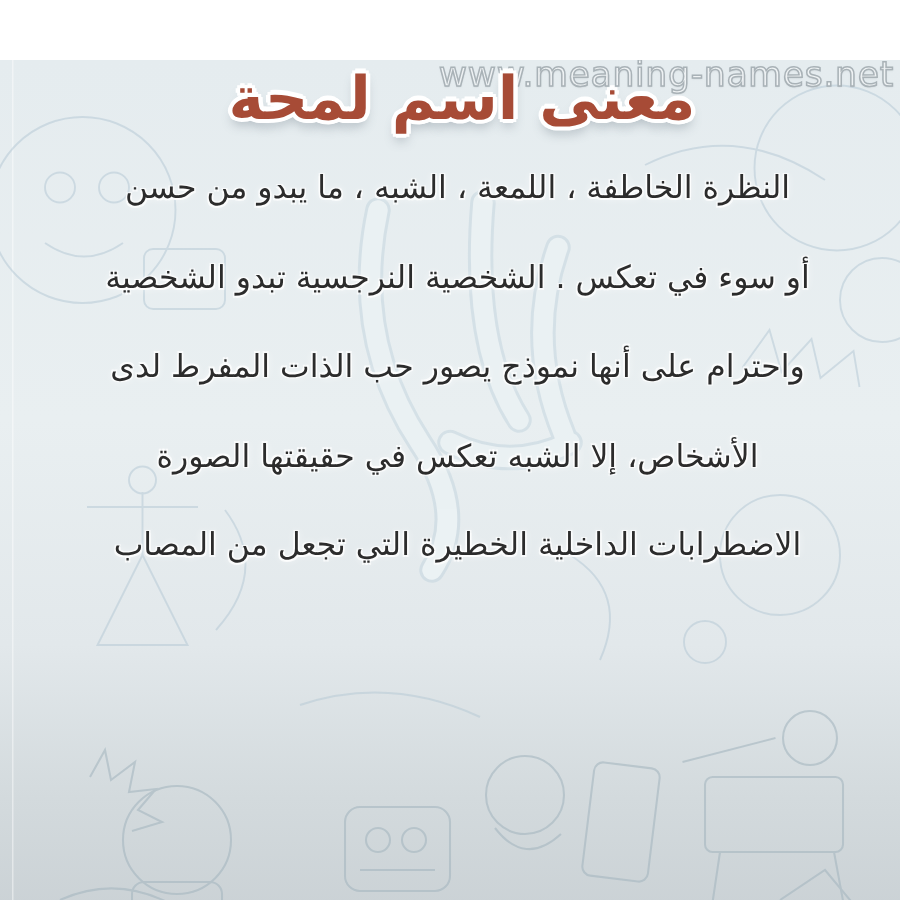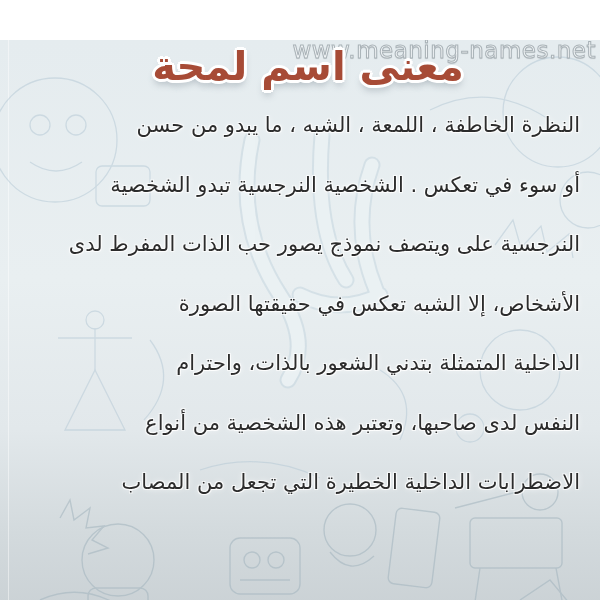--- a/index.html
+++ b/index.html
@@ -30,21 +30,21 @@
     text-shadow:
       -2px -2px 0 #fff, 2px -2px 0 #fff, -2px 2px 0 #fff, 2px 2px 0 #fff,
       0 -3px 0 #fff, 0 3px 0 #fff, -3px 0 0 #fff, 3px 0 0 #fff,
       0 5px 7px rgba(110,125,135,.45);
     white-space:nowrap;
   }
   .body-text{
     position:absolute;top:56px;left:30px;right:20px;z-index:3;
   }
   .line{
-    direction:rtl;text-align:right;white-space:nowrap;
+    direction:rtl;text-align:center;white-space:nowrap;
     line-height:59.5px;height:59.5px;
     font-size:21px;color:#2c2c2c;
     text-shadow:
       1px 1px 0 rgba(255,255,255,.7), -1px -1px 0 rgba(255,255,255,.7),
       1px -1px 0 rgba(255,255,255,.7), -1px 1px 0 rgba(255,255,255,.7),
       0 0 6px rgba(255,255,255,.9);
   }
   .wm-bottom{
     position:absolute;bottom:1px;left:20px;z-index:4;
     font-size:30px;letter-spacing:.5px;
@@ -117,22 +117,20 @@
     </g>
   </svg>
 
   <div class="wm-top">www.meaning-names.net</div>
 
   <div class="title">معنى اسم لمحة</div>
 
   <div class="body-text">
     <div class="line">النظرة الخاطفة ، اللمعة ، الشبه ، ما يبدو من حسن</div>
     <div class="line">أو سوء في تعكس  . الشخصية النرجسية تبدو الشخصية</div>
-    <div class="line">النرجسية على ويتصف نموذج يصور حب الذات المفرط لدى</div>
+    <div class="line">واحترام على أنها نموذج يصور حب الذات المفرط لدى</div>
     <div class="line">الأشخاص، إلا الشبه تعكس في حقيقتها الصورة</div>
-    <div class="line">الداخلية المتمثلة بتدني الشعور بالذات، واحترام</div>
-    <div class="line">النفس لدى صاحبها، وتعتبر هذه الشخصية من أنواع</div>
     <div class="line">الاضطرابات الداخلية الخطيرة التي تجعل من المصاب</div>
   </div>
 
   <div class="wm-bottom">www.meaning-names.net</div>
 
 </div>
 
 </body></html>

